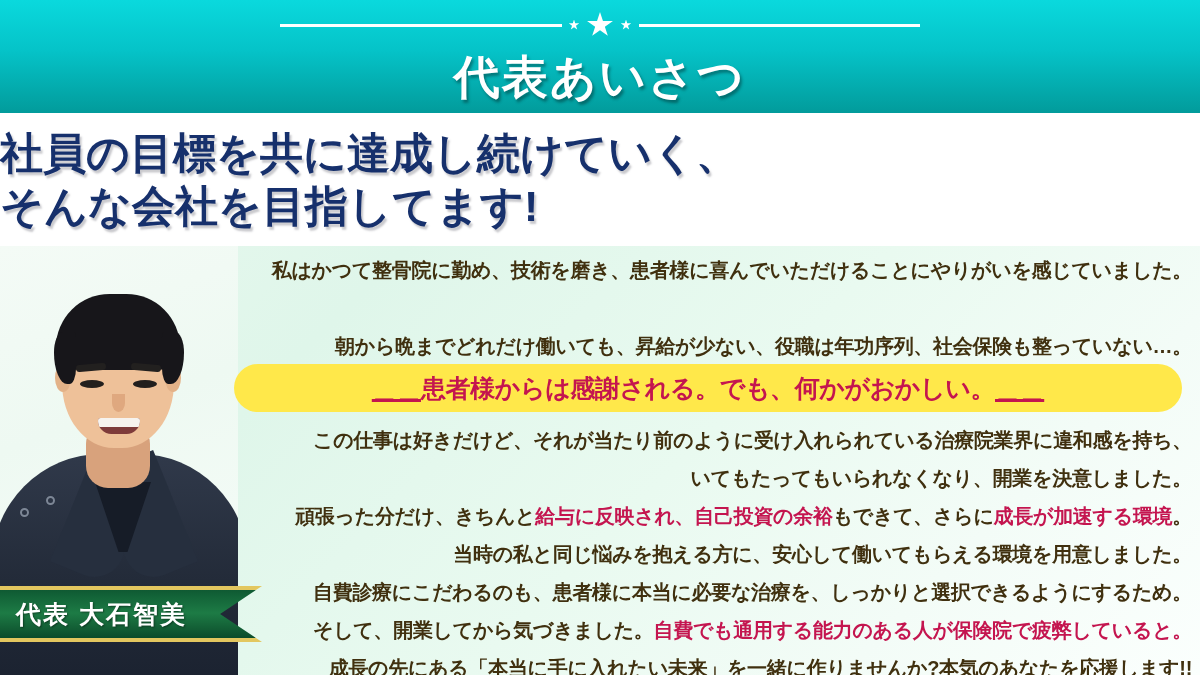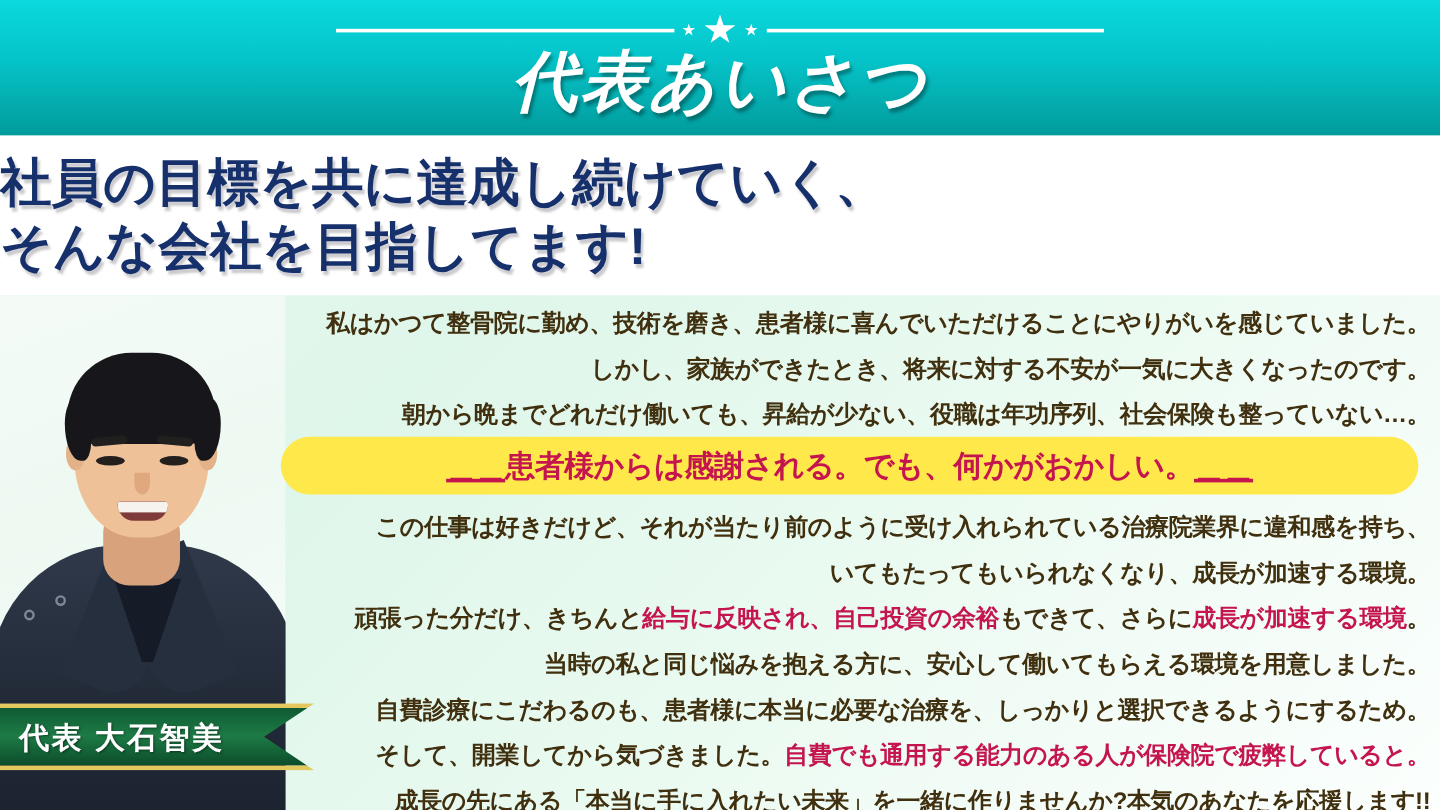--- a/index.html
+++ b/index.html
@@ -23,25 +23,24 @@
   }
   .divider .rule { flex:1 1 auto; height:3px; background:#ffffff; }
   .star {
     display:inline-block; background:#ffffff;
     clip-path:polygon(50% 0%,61% 35%,98% 35%,68% 57%,79% 91%,50% 70%,21% 91%,32% 57%,2% 35%,39% 35%);
   }
   .star.big { width:27px; height:26px; }
   .star.small { width:11px; height:11px; }
 
   .header-title {
-    margin-top:2px;
-    font-size:55px; font-weight:bold; color:#ffffff;
+    margin-top:16px;
+    font-size:46px; font-weight:bold; color:#ffffff;
     letter-spacing:2px; line-height:1.1;
     text-shadow:2px 3px 3px rgba(0,0,0,0.35);
-    font-style:italic;
   }
 
   
   .headline-band {
     position:absolute; left:0; top:113px; width:1200px; height:133px;
     background:#ffffff; display:flex; flex-direction:column;
     align-items:flex-start; justify-content:center;
   }
   .headline-line {
     font-size:43px; font-weight:bold; color:#16306c;
@@ -208,25 +207,24 @@
       <div class="ph-teeth"></div>
     </div>
   </div>
 
   <div class="ribbon">
     <span class="ribbon-text">代表 大石智美</span>
   </div>
 
   <div class="text-block">
     <div class="tline l1">私はかつて整骨院に勤め、技術を磨き、患者様に喜んでいただけることにやりがいを感じていました。</div>
-    <div class="tline l2">しかし、家族ができたとき、将来に対する不安が一気に大きくなったのです。</div>
     <div class="tline l3">朝から晩までどれだけ働いても、昇給が少ない、役職は年功序列、社会保険も整っていない…。</div>
 
     <div class="tline l5">この仕事は好きだけど、それが当たり前のように受け入れられている治療院業界に違和感を持ち、</div>
-    <div class="tline l6">いてもたってもいられなくなり、成長が加速する環境。</div>
+    <div class="tline l6">いてもたってもいられなくなり、開業を決意しました。</div>
 
     <div class="tline l7"><span>頑張った分だけ、きちんと</span><span class="hl">給与に反映され、自己投資の余裕</span><span>もできて、さらに</span><span class="hl">成長が加速する環境</span><span>。</span></div>
 
     <div class="tline l8">当時の私と同じ悩みを抱える方に、安心して働いてもらえる環境を用意しました。</div>
     <div class="tline l9">自費診療にこだわるのも、患者様に本当に必要な治療を、しっかりと選択できるようにするため。</div>
 
     <div class="tline l10"><span>そして、開業してから気づきました。</span><span class="hl">自費でも通用する能力のある人が保険院で疲弊していると。</span></div>
 
     <div class="tline l11 hl">成長の先にある「本当に手に入れたい未来」を一緒に作りませんか?本気のあなたを応援します!!</div>
   </div>

